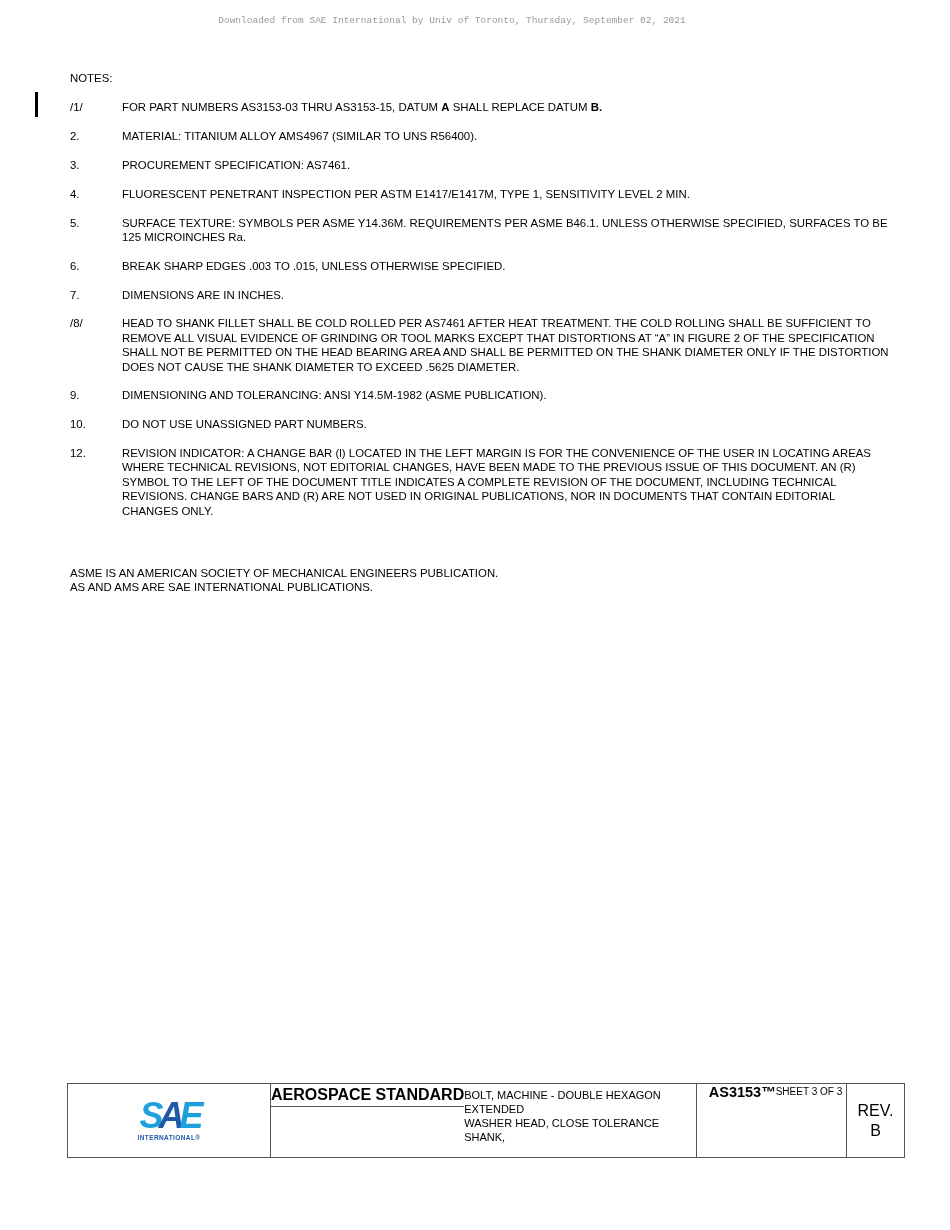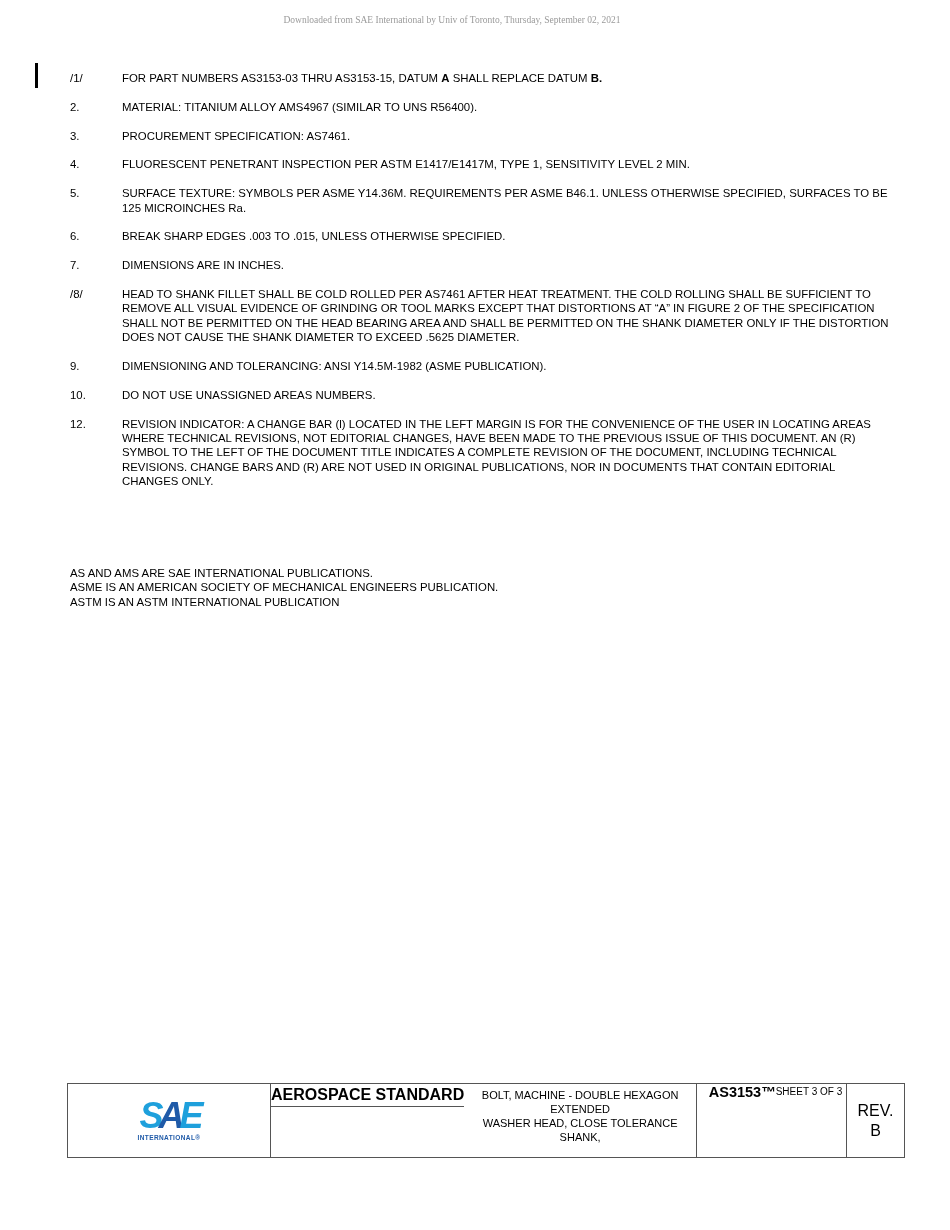--- a/index.html
+++ b/index.html
@@ -1,19 +1,19 @@
 <!DOCTYPE html>
 <html><head>
 <meta charset="utf-8">
 <style>
   html, body { margin: 0; padding: 0; background: #ffffff; }
   body { width: 950px; height: 1230px; position: relative; overflow: hidden;
          font-family: "Liberation Sans", sans-serif; color: #000; }
   .download-banner { position: absolute; top: 15px; left: 0; width: 904px; text-align: center;
-         font-family: Liberation Serif, serif; font-size: 9.5px; color: #9a9a9a; }
+         font-family: Liberation Mono, monospace; font-size: 9.5px; color: #9a9a9a; }
   .notes { position: absolute; left: 70px; top: 71px; width: 820px; font-size: 11.4px; line-height: 14.4px; }
   .notes-title { margin-bottom: 15px; }
   .note { position: relative; display: flex; margin-bottom: 14.4px; }
   .note-num { width: 28px; flex: 0 0 28px; }
   .note-text { flex: 1; padding-left: 24px; }
   .note-text b { font-weight: bold; }
   .change-bar { position: absolute; left: -35px; top: -8px; width: 3px; height: 25px; background: #000; }
   .footer-lines { position: absolute; left: 70px; top: 566px; font-size: 11.4px; line-height: 14.4px; }
   .title-block { position: absolute; left: 67px; top: 1083px; width: 838px; height: 75px;
          border: 1px solid #555; display: flex; box-sizing: border-box; }
@@ -22,34 +22,35 @@
   .sae-mark { display: flex; align-items: flex-end; height: 30px; }
   .sae-letter { font-family: "Liberation Sans", sans-serif; font-weight: bold; font-style: italic;
          font-size: 36px; line-height: 30px; letter-spacing: -5px; }
   .sae-s { color: #1ea0dc; }
   .sae-a { color: #1f5aa8; }
   .sae-e { color: #1ea0dc; }
   .sae-intl { font-size: 6.5px; font-weight: bold; color: #1f5aa8; letter-spacing: 0.4px; margin-top: 3px; }
   .tb-center { width: 425px; border-right: 1px solid #555; display: flex; flex-direction: row; }
   .tb-heading { height: 22px; border-bottom: 1px solid #555; text-align: center; font-weight: bold;
          font-size: 16px; line-height: 22px; }
-  .tb-desc { flex: 1; text-align: center; font-size: 11px; line-height: 14px; padding-top: 4px; }
+  .tb-desc { flex: 1; font-size: 11px; line-height: 14px; padding-top: 4px; }
   .tb-doc { width: 141px; border-right: 1px solid #555; padding-left: 8px; display: flex; flex-direction: row;
          justify-content: center; }
   .tb-docnum { font-weight: bold; font-size: 14.5px; line-height: 17px; }
   .tb-sheet { font-size: 10px; line-height: 16px; }
   .tb-rev { flex: 1; display: flex; flex-direction: column; align-items: center; justify-content: center;
          font-weight: normal; font-size: 16px; line-height: 20px; }
 </style>
 </head>
 <body>
 
 <div class="download-banner">Downloaded from SAE International by Univ of Toronto, Thursday, September 02, 2021</div>
 
 <div class="notes">
+  <div class="notes-title">NOTES:</div>
 
   <div class="note">
     <div class="change-bar"></div>
     <span class="note-num">/1/</span>
     <span class="note-text"><span>FOR PART NUMBERS AS3153-03 THRU AS3153-15, DATUM </span><b>A</b><span> SHALL REPLACE DATUM </span><b>B.</b></span>
   </div>
   <div class="note">
     <span class="note-num">2.</span>
     <span class="note-text">MATERIAL: TITANIUM ALLOY AMS4967 (SIMILAR TO UNS R56400).</span>
   </div>
@@ -76,32 +77,31 @@
   <div class="note">
     <span class="note-num">/8/</span>
     <span class="note-text">HEAD TO SHANK FILLET SHALL BE COLD ROLLED PER AS7461 AFTER HEAT TREATMENT. THE COLD ROLLING SHALL BE SUFFICIENT TO REMOVE ALL VISUAL EVIDENCE OF GRINDING OR TOOL MARKS EXCEPT THAT DISTORTIONS AT “A” IN FIGURE 2 OF THE SPECIFICATION SHALL NOT BE PERMITTED ON THE HEAD BEARING AREA AND SHALL BE PERMITTED ON THE SHANK DIAMETER ONLY IF THE DISTORTION DOES NOT CAUSE THE SHANK DIAMETER TO EXCEED .5625 DIAMETER.</span>
   </div>
   <div class="note">
     <span class="note-num">9.</span>
     <span class="note-text">DIMENSIONING AND TOLERANCING: ANSI Y14.5M-1982 (ASME PUBLICATION).</span>
   </div>
   <div class="note">
     <span class="note-num">10.</span>
-    <span class="note-text">DO NOT USE UNASSIGNED AREAS NUMBERS.</span>
+    <span class="note-text">DO NOT USE UNASSIGNED PART NUMBERS.</span>
   </div>
   <div class="note">
     <span class="note-num">12.</span>
     <span class="note-text">REVISION INDICATOR: A CHANGE BAR (l) LOCATED IN THE LEFT MARGIN IS FOR THE CONVENIENCE OF THE USER IN LOCATING AREAS WHERE TECHNICAL REVISIONS, NOT EDITORIAL CHANGES, HAVE BEEN MADE TO THE PREVIOUS ISSUE OF THIS DOCUMENT. AN (R) SYMBOL TO THE LEFT OF THE DOCUMENT TITLE INDICATES A COMPLETE REVISION OF THE DOCUMENT, INCLUDING TECHNICAL REVISIONS. CHANGE BARS AND (R) ARE NOT USED IN ORIGINAL PUBLICATIONS, NOR IN DOCUMENTS THAT CONTAIN EDITORIAL CHANGES ONLY.</span>
   </div>
 </div>
 
 <div class="footer-lines">
+  <div>ASME IS AN AMERICAN SOCIETY OF MECHANICAL ENGINEERS PUBLICATION.</div>
   <div>AS AND AMS ARE SAE INTERNATIONAL PUBLICATIONS.</div>
-  <div>ASME IS AN AMERICAN SOCIETY OF MECHANICAL ENGINEERS PUBLICATION.</div>
-  <div>ASTM IS AN ASTM INTERNATIONAL PUBLICATION</div>
 </div>
 
 <div class="title-block">
   <div class="tb-logo">
     <div class="sae-mark">
       <span class="sae-letter sae-s">S</span>
       <span class="sae-letter sae-a">A</span>
       <span class="sae-letter sae-e">E</span>
     </div>
     <div class="sae-intl">INTERNATIONAL®</div>

